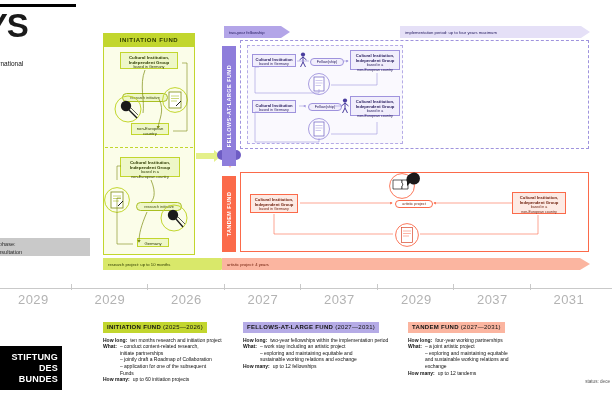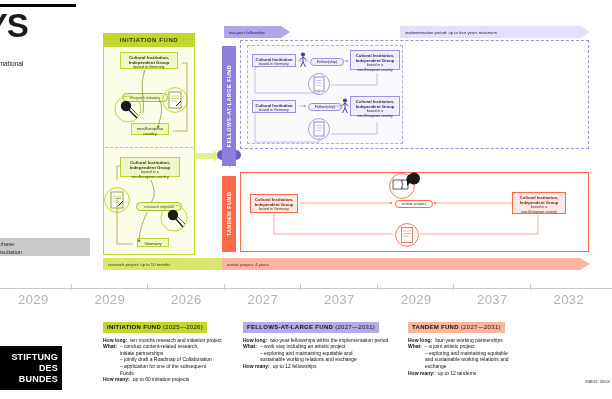--- a/index.html
+++ b/index.html
@@ -395,21 +395,21 @@
       <div class="tick" style="left: 529.5px;"></div>
     </div>
   <div id="timeline-years">
       <div class="yr" style="left: 18px;">2029</div>
       <div class="yr" style="left: 94.5px;">2029</div>
       <div class="yr" style="left: 171px;">2026</div>
       <div class="yr" style="left: 247.5px;">2027</div>
       <div class="yr" style="left: 324px;">2037</div>
       <div class="yr" style="left: 401px;">2029</div>
       <div class="yr" style="left: 477px;">2037</div>
-      <div class="yr" style="left: 553.5px;">2032</div>
+      <div class="yr" style="left: 553.5px;">2031</div>
     </div>
 
   <div id="legend-root">
       <div class="leg" style="left: 103px; width: 132px;"><div class="leg-hd" style="background: rgb(194, 214, 46);"><span>INITIATION FUND</span><span class="yrs"> (2025—2026)</span></div><div class="leg-row">
           <div class="leg-k">How long:</div>
           <div class="leg-v" style="white-space: pre-line;">ten months research and initiation project</div>
         </div><div class="leg-row">
           <div class="leg-k">What:</div>
           <div class="leg-v" style="white-space: pre-line;">– conduct content-related research,
    initiate partnerships

